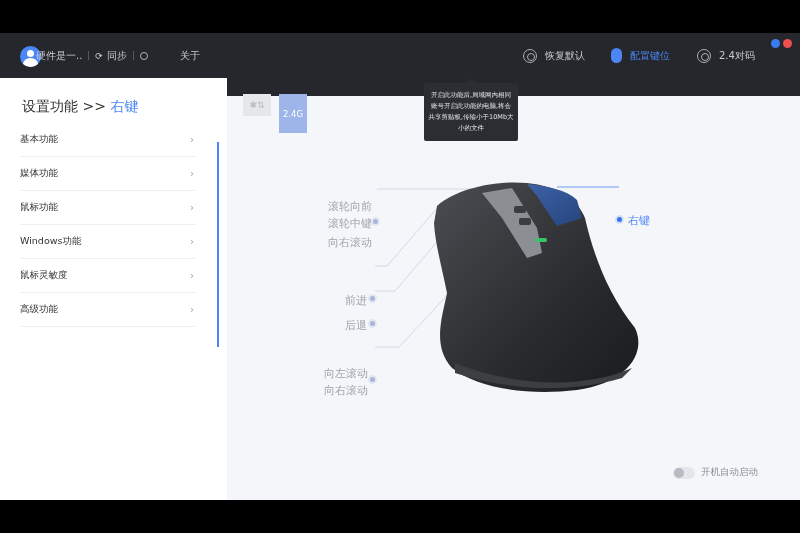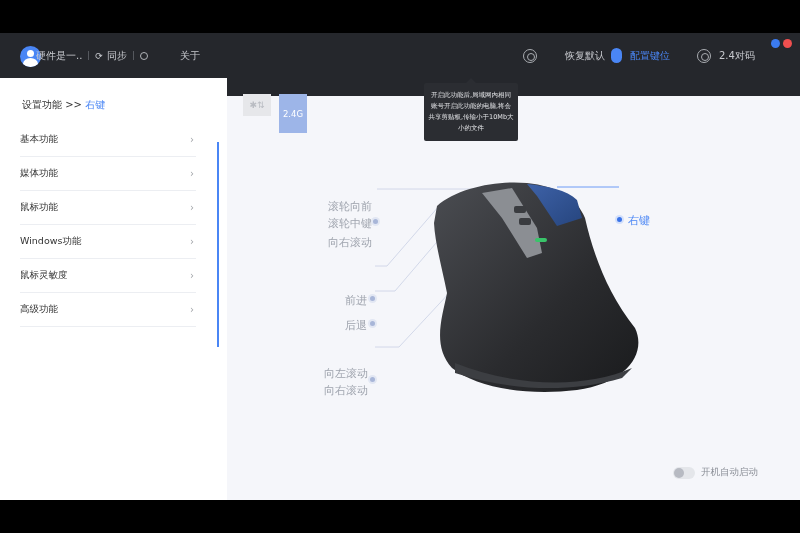--- a/index.html
+++ b/index.html
@@ -16,21 +16,21 @@
   .toggle { width: 22px; height: 12px; border-radius: 6px; background: #4a4d53; position: relative; margin-right: 8px; }
   .toggle .knob { position: absolute; left: 1px; top: 1px; width: 10px; height: 10px; border-radius: 50%; background: #8d9096; }
   .ring { width: 14px; height: 14px; border: 1px solid #a9acb1; border-radius: 50%; margin-right: 8px; position: relative; }
   .ring::after { content: ""; position: absolute; left: 3px; top: 3px; width: 6px; height: 6px; border: 1px solid #a9acb1; border-radius: 50%; }
   .mouse-ico { width: 11px; height: 15px; border-radius: 6px; background: #4a86f5; margin-right: 8px; }
   .active-label { color: #4a86f5; }
   .win-dot { position: absolute; top: 6px; width: 9px; height: 9px; border-radius: 50%; }
   .tooltip { position: absolute; left: 424px; top: 50px; width: 94px; height: 58px; background: #2b2d32; border-radius: 2px; color: #e3e4e7; font-size: 6.5px; line-height: 11px; text-align: center; padding: 7px 4px; z-index: 5; }
   .tooltip::before { content: ""; position: absolute; left: 42px; top: -5px; border-left: 5px solid transparent; border-right: 5px solid transparent; border-bottom: 5px solid #2b2d32; }
   .sidebar { position: absolute; left: 0; top: 45px; width: 227px; height: 422px; background: #fff; }
-  .crumb { position: absolute; left: 22px; top: 20px; font-size: 10px; color: #333; }
+  .crumb { position: absolute; left: 22px; top: 20px; font-size: 14px; color: #333; }
   .crumb .cur { color: #4a86f5; }
   .menu { position: absolute; left: 20px; top: 45px; width: 176px; }
   .menu-item { height: 34px; border-bottom: 1px solid #eceef2; display: flex; align-items: center; justify-content: space-between; font-size: 9.5px; color: #333; }
   .menu-item .chev { color: #a0a3a8; font-size: 10px; margin-right: 2px; }
   .scroll { position: absolute; left: 217px; top: 64px; width: 2px; height: 205px; background: #4a86f5; }
   .main { position: absolute; left: 227px; top: 45px; width: 573px; height: 422px; }
   .btn-bt { position: absolute; left: 16px; top: 16px; width: 28px; height: 22px; background: #e6e7ea; color: #b9bcc2; font-size: 9px; display: flex; align-items: center; justify-content: center; }
   .btn-24 { position: absolute; left: 52px; top: 16px; width: 28px; height: 39px; background: #9db5e8; color: #fff; font-size: 8.5px; display: flex; align-items: center; justify-content: center; }
   .lbl { position: absolute; font-size: 11px; color: #9ea3ad; white-space: nowrap; }
   .lbl.blue { color: #4a86f5; }
@@ -57,21 +57,21 @@
         <span style="margin-right:4px;font-size:9px;">⟳</span>
         <span>同步</span>
       </span>
       <span class="sep"></span>
       <span style="display:flex;align-items:center;gap:28px;">
         <span class="ico-circle"></span>
         <span>关于</span>
       </span>
     </div>
 
-    <div class="item" style="left:523px;gap:20px;">
+    <div class="item" style="left:523px;">
       <span class="ring"></span>
       <span>恢复默认</span>
     </div>
     <div class="item" style="left:611px;">
       <span class="mouse-ico"></span>
       <span class="active-label">配置键位</span>
     </div>
     <div class="item" style="left:697px;">
       <span class="ring"></span>
       <span>2.4对码</span>

